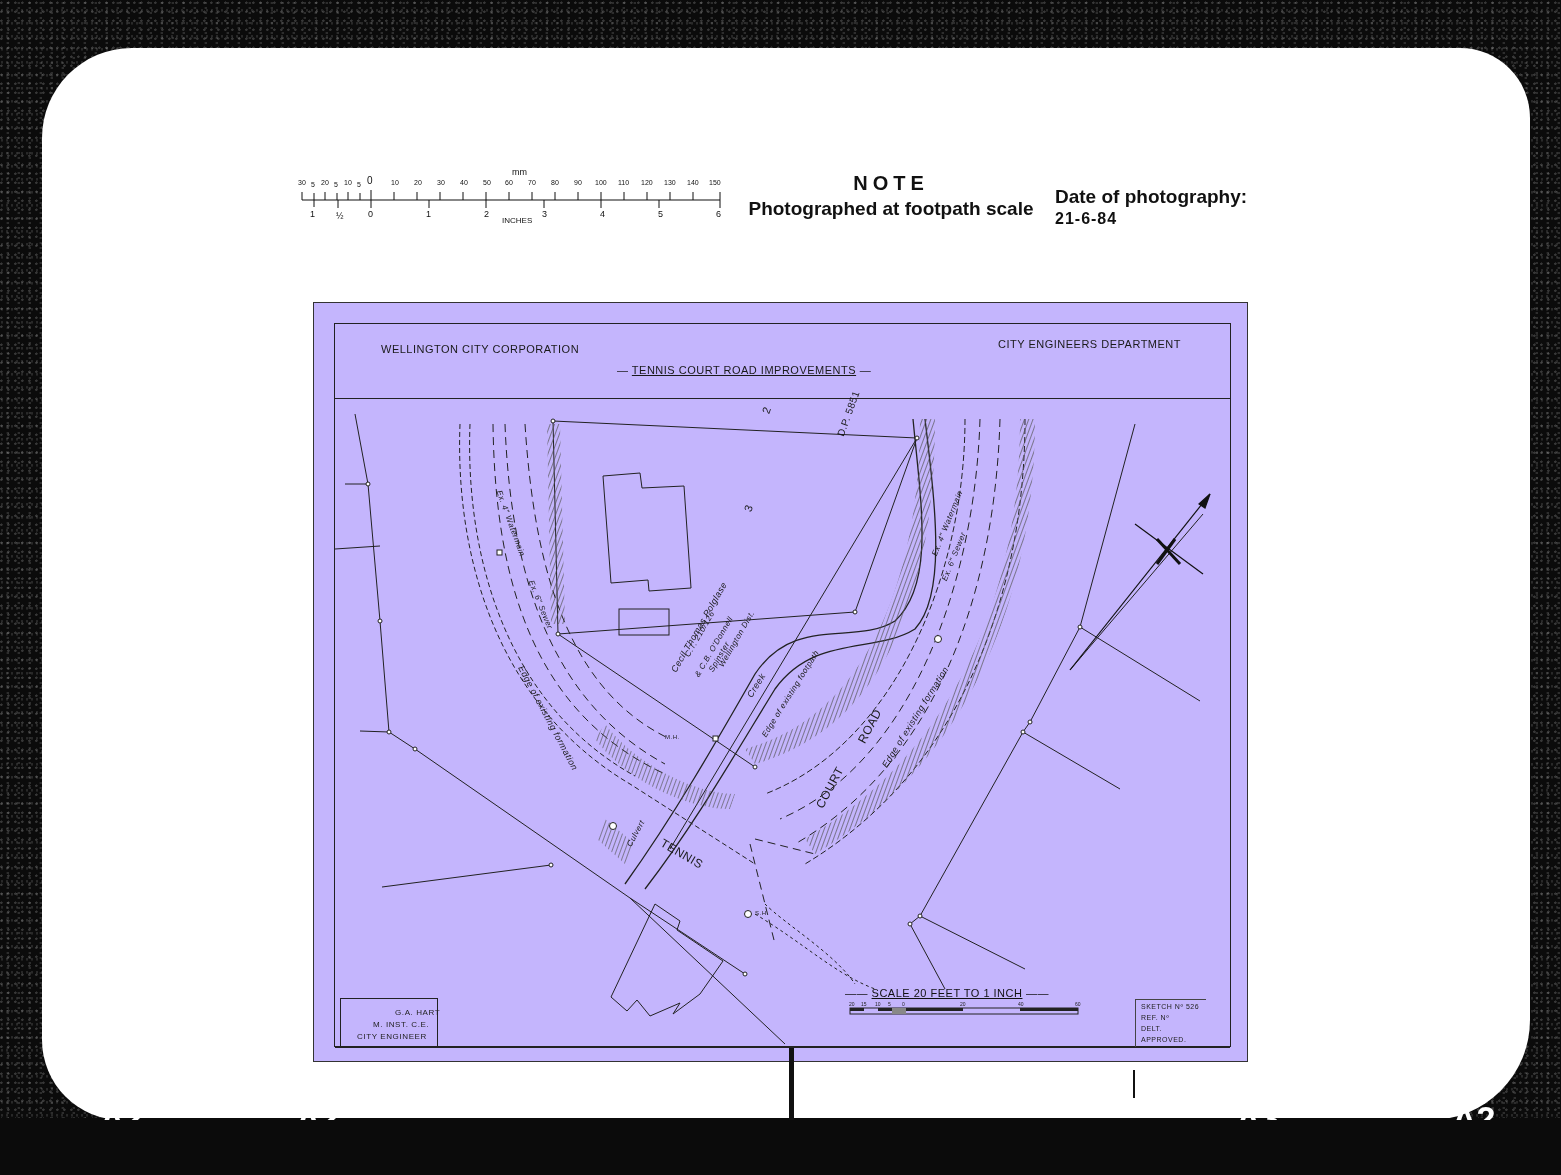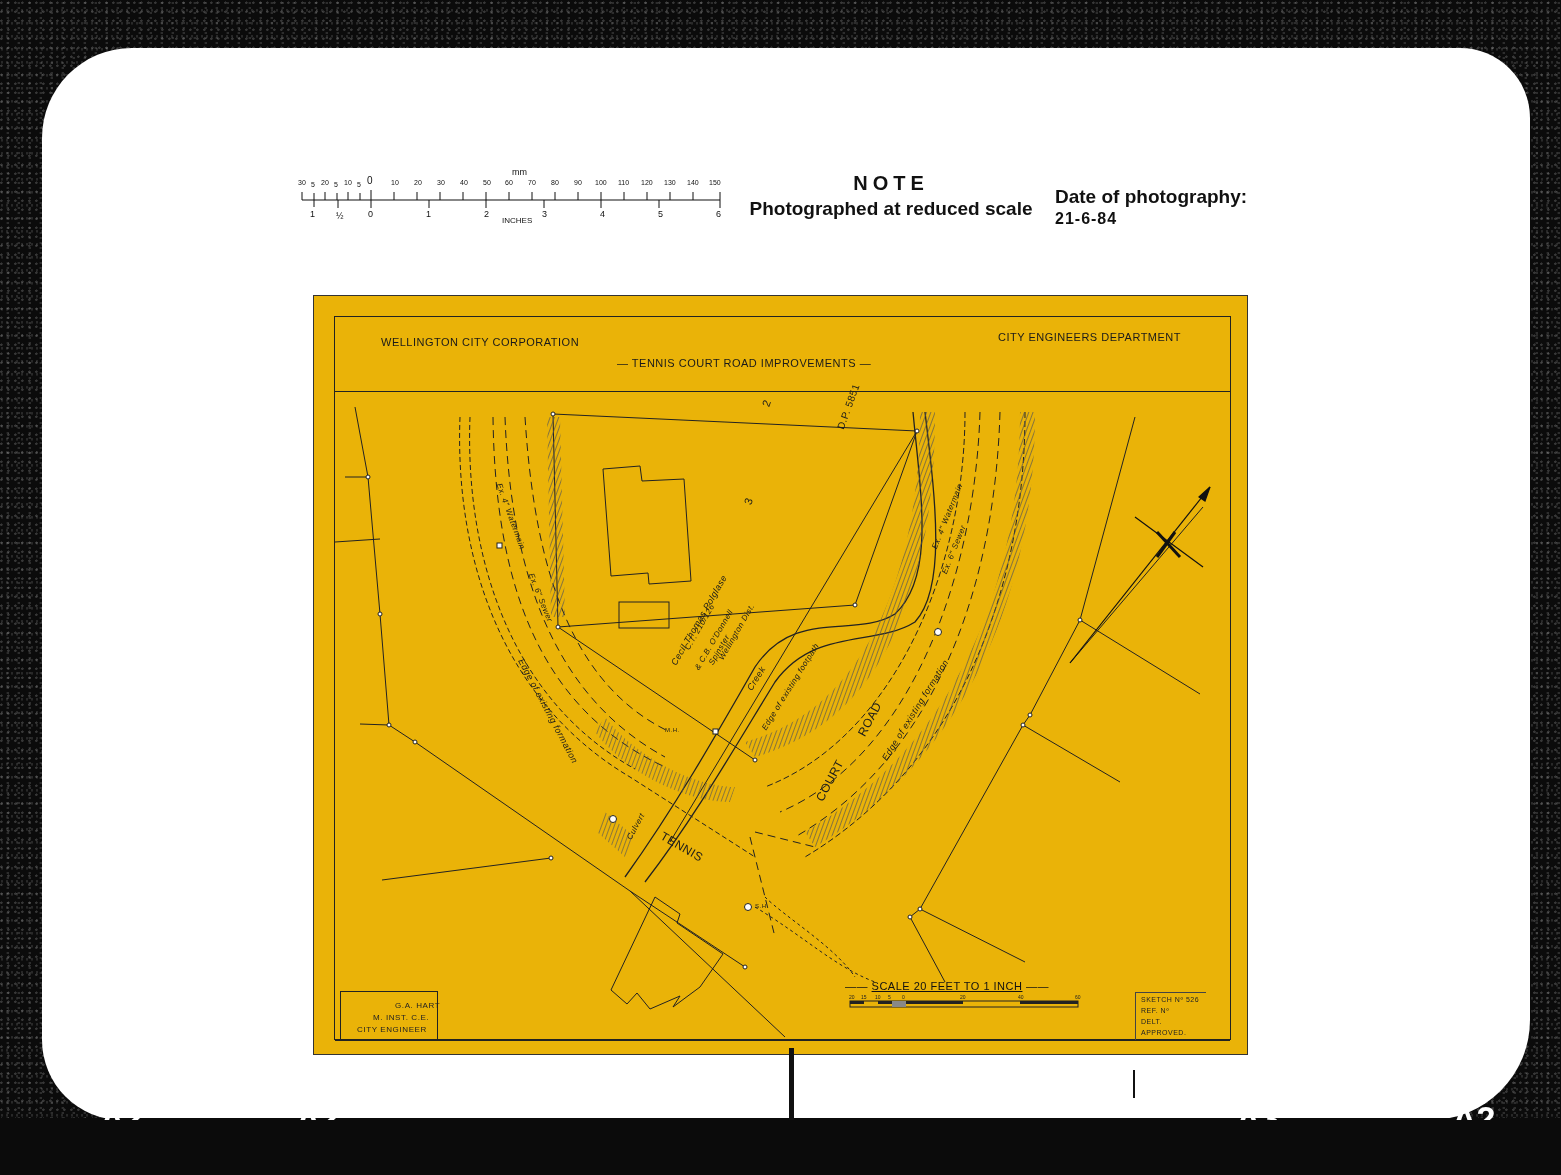--- a/index.html
+++ b/index.html
@@ -38,38 +38,38 @@
   .note-block { position: absolute; left: 736px; top: 172px; width: 310px; text-align: center; color: #111; }
   .note-title { font-size: 20px; font-weight: bold; letter-spacing: 5px; }
   .note-sub { font-size: 19px; font-weight: bold; margin-top: 3px; white-space: nowrap; }
 
   .date-block { position: absolute; left: 1055px; top: 186px; width: 210px; text-align: left; color: #111; }
   .date-label { font-size: 19px; font-weight: bold; white-space: nowrap; }
   .date-value { font-size: 16px; font-weight: bold; letter-spacing: 1px; margin-top: 2px; }
 
   
   .drawing {
-    position: absolute; left: 313px; top: 295px; width: 933px; height: 758px;
-    border: 1.5px solid #333; background: #eab308;
+    position: absolute; left: 313px; top: 302px; width: 933px; height: 758px;
+    border: 1.5px solid #333; background: #c4b5fd;
   }
   .drawing-inner {
     position: absolute; left: 20px; top: 20px; width: 895px; height: 722px;
     border: 1.5px solid #222;
   }
   .title-band {
     position: absolute; left: 0; top: 0; width: 100%; height: 74px; border-bottom: 1.5px solid #222;
   }
   .hand {
     font-family: "Liberation Sans", sans-serif; color: #1a1a1a; font-size: 11px; letter-spacing: 0.5px;
     position: absolute; white-space: nowrap;
   }
   .title-left { left: 46px; top: 19px; }
   .title-right { left: 652px; top: 14px; margin-left: 11px; }
   .title-center { left: 282px; top: 40px; }
-  .title-center .u { }
+  .title-center .u { text-decoration: underline; }
 
   .map-svg { position: absolute; left: 0; top: 75px; }
 
   .engineer-box {
     position: absolute; left: 5px; top: 674px; width: 96px; height: 48px; border: 1.2px solid #222; border-bottom: none;
   }
   .engineer-box .line { position: absolute; font-size: 8px; letter-spacing: 0.6px; color: #222; white-space: nowrap; }
 
   .sketch-box {
     position: absolute; left: 800px; top: 675px; width: 70px; height: 47px; border: 1px solid #444; border-bottom: none; border-right: none;
@@ -162,21 +162,21 @@
       <text x="310" y="52">4</text>
       <text x="368" y="52">5</text>
       <text x="426" y="52">6</text>
     </g>
     <text x="212" y="58" font-size="8">INCHES</text>
   </svg>
 </div>
 
 <div class="note-block">
   <div class="note-title">NOTE</div>
-  <div class="note-sub">Photographed at reduced scale</div>
+  <div class="note-sub">Photographed at footpath scale</div>
 </div>
 
 <div class="date-block">
   <div class="date-label">Date of photography:</div>
   <div class="date-value">21-6-84</div>
 </div>
 
 <div class="drawing">
   <div class="drawing-inner">
     <div class="title-band">

